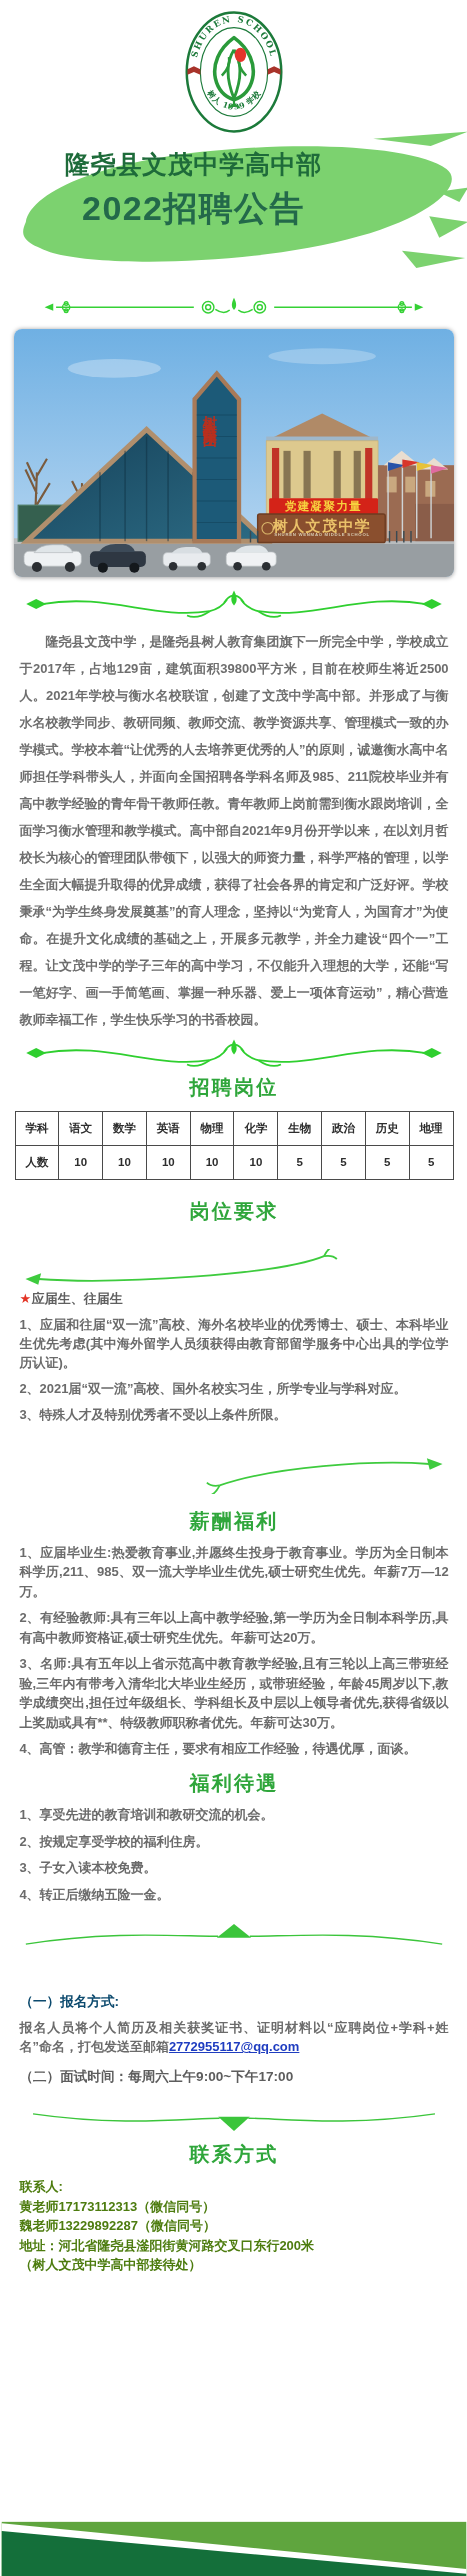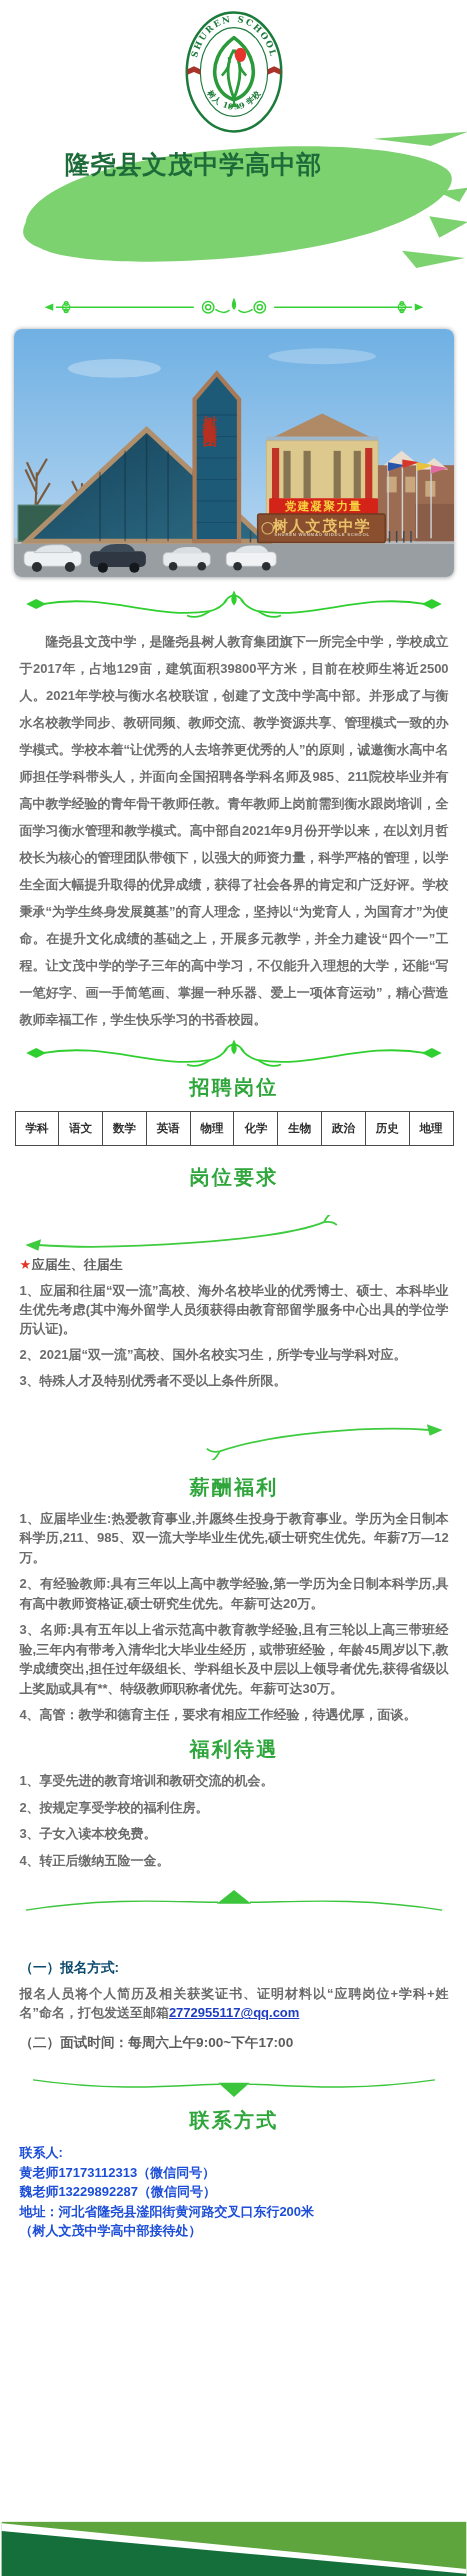--- a/index.html
+++ b/index.html
@@ -55,21 +55,21 @@
   .star{color:#e33324;margin-right:0.7px;}
   .req-item{margin-top:5.7px;line-height:18.7px;}
   .grad-item{margin-top:6.5px;line-height:19.4px;text-align:justify;}
   .sal-item{margin-top:7.2px;line-height:19.4px;text-align:justify;}
   .wel-item{margin-top:8.6px;line-height:18px;}
   .apply-block{margin:0 19.4px;font-size:13px;color:#6b6b6b;}
   .method-title{margin-top:43px;font-size:13.6px;color:#0c4a6e;}
   .method-text{margin-top:7.2px;line-height:19.4px;text-align:justify;}
   .email-link{color:#1f3dc0;text-decoration:underline;font-weight:700;}
   .interview{margin-top:11.5px;font-size:13.6px;color:#5d5d5d;}
-  .contact-block{margin:8.6px 19.4px 0;font-size:13px;color:#1d4ed8;line-height:19.4px;}
+  .contact-block{margin:8.6px 19.4px 0;font-size:13px;color:#4d7c0f;line-height:19.4px;}
   .footer{position:absolute;left:0;bottom:0;width:468px;height:57px;}
 </style>
 </head>
 <body>
 
 <div class="page">
 
   <div class="hero">
     <svg class="logo-svg" width="102" height="126" viewBox="0 0 142 176">
       <ellipse cx="71" cy="88" rx="66" ry="83" fill="#fff" stroke="#1c7a3a" stroke-width="3.5"></ellipse>
@@ -101,20 +101,21 @@
       <svg width="468" height="156" viewBox="0 0 652 217">
         <g fill="#7cd26f">
           <path d="M36,128 C44,84 150,38 330,26 C470,16 586,28 622,54 C648,74 606,118 500,148 C360,188 140,192 70,170 C30,156 28,146 36,128 Z"></path>
           <polygon points="520,12 652,2 600,22"></polygon>
           <polygon points="598,120 652,128 612,150"></polygon>
           <polygon points="560,168 648,178 580,192"></polygon>
           <polygon points="610,86 652,80 640,100"></polygon>
         </g>
       </svg>
       <div class="school-name">隆尧县文茂中学高中部</div>
+      <div class="announce-title">2022招聘公告</div>
     </div>
   </div>
 
   <svg class="divider scroll-divider" width="468" height="24.4" viewBox="0 0 652 34">
     <g stroke="#35d135" stroke-width="2" fill="none">
       <line x1="78" y1="17" x2="270" y2="17"></line>
       <line x1="382" y1="17" x2="574" y2="17"></line>
       <circle cx="290" cy="17" r="8"></circle>
         <circle cx="290" cy="17" r="3.5"></circle>
       <circle cx="362" cy="17" r="8"></circle>
@@ -301,20 +302,32 @@
       <td>语文</td>
       <td>数学</td>
       <td>英语</td>
       <td>物理</td>
       <td>化学</td>
       <td>生物</td>
       <td>政治</td>
       <td>历史</td>
       <td>地理</td>
     </tr>
+    <tr>
+      <td>人数</td>
+      <td>10</td>
+      <td>10</td>
+      <td>10</td>
+      <td>10</td>
+      <td>10</td>
+      <td>5</td>
+      <td>5</td>
+      <td>5</td>
+      <td>5</td>
+    </tr>
   </tbody>
     </table>
 
   <h2 class="h2 reqs">岗位要求</h2>
 
   <svg class="divider vine-divider" width="468" height="40" viewBox="0 0 652 56">
     <path d="M452,10 C390,36 160,50 52,42" stroke="#3ecb3e" stroke-width="2.5" fill="none"></path>
     <polygon points="34,42 56,34 52,50" fill="#3ecb3e"></polygon>
     <g stroke="#3ecb3e" stroke-width="2.5" fill="none">
       <path d="M452,10 q6,-12 14,-14"></path>

